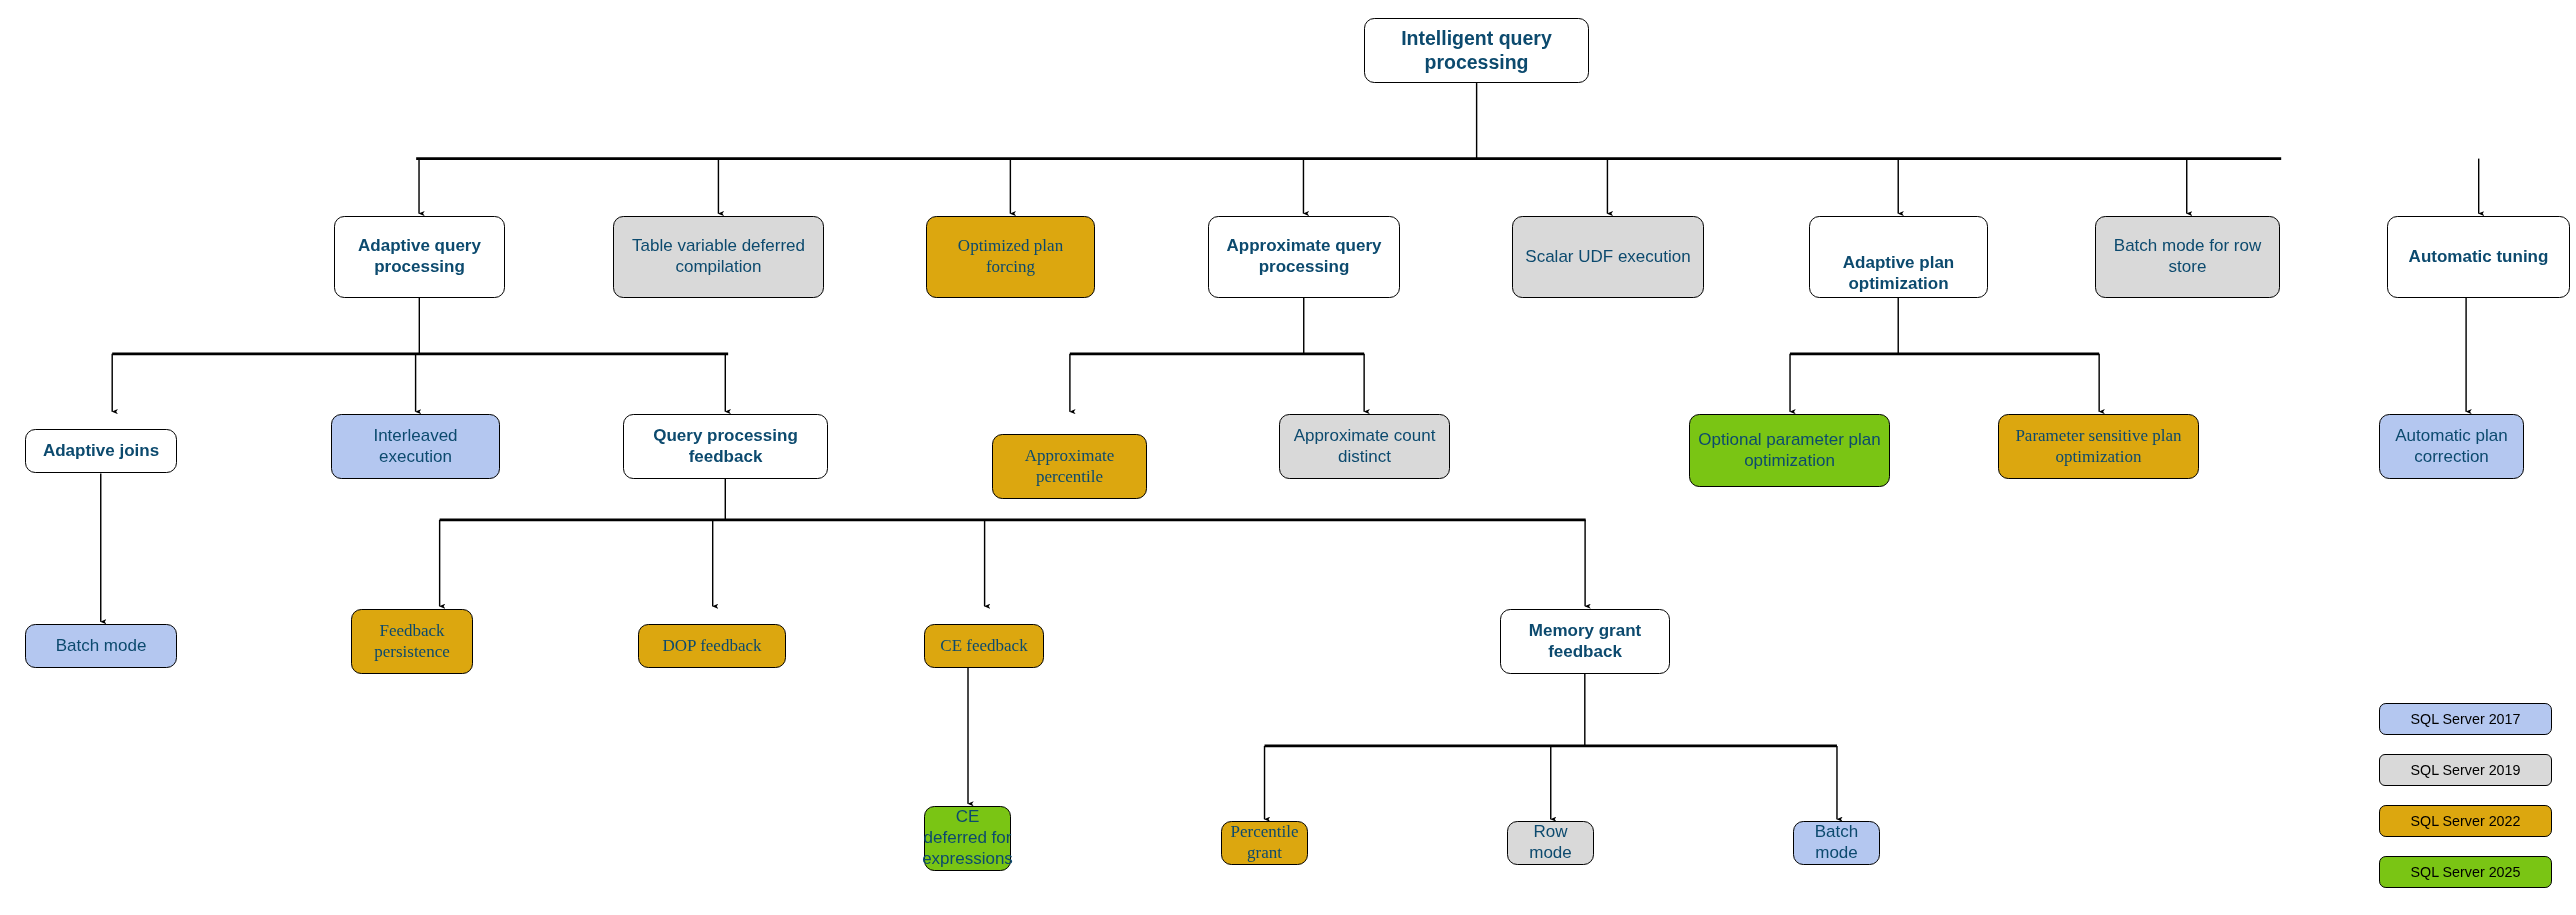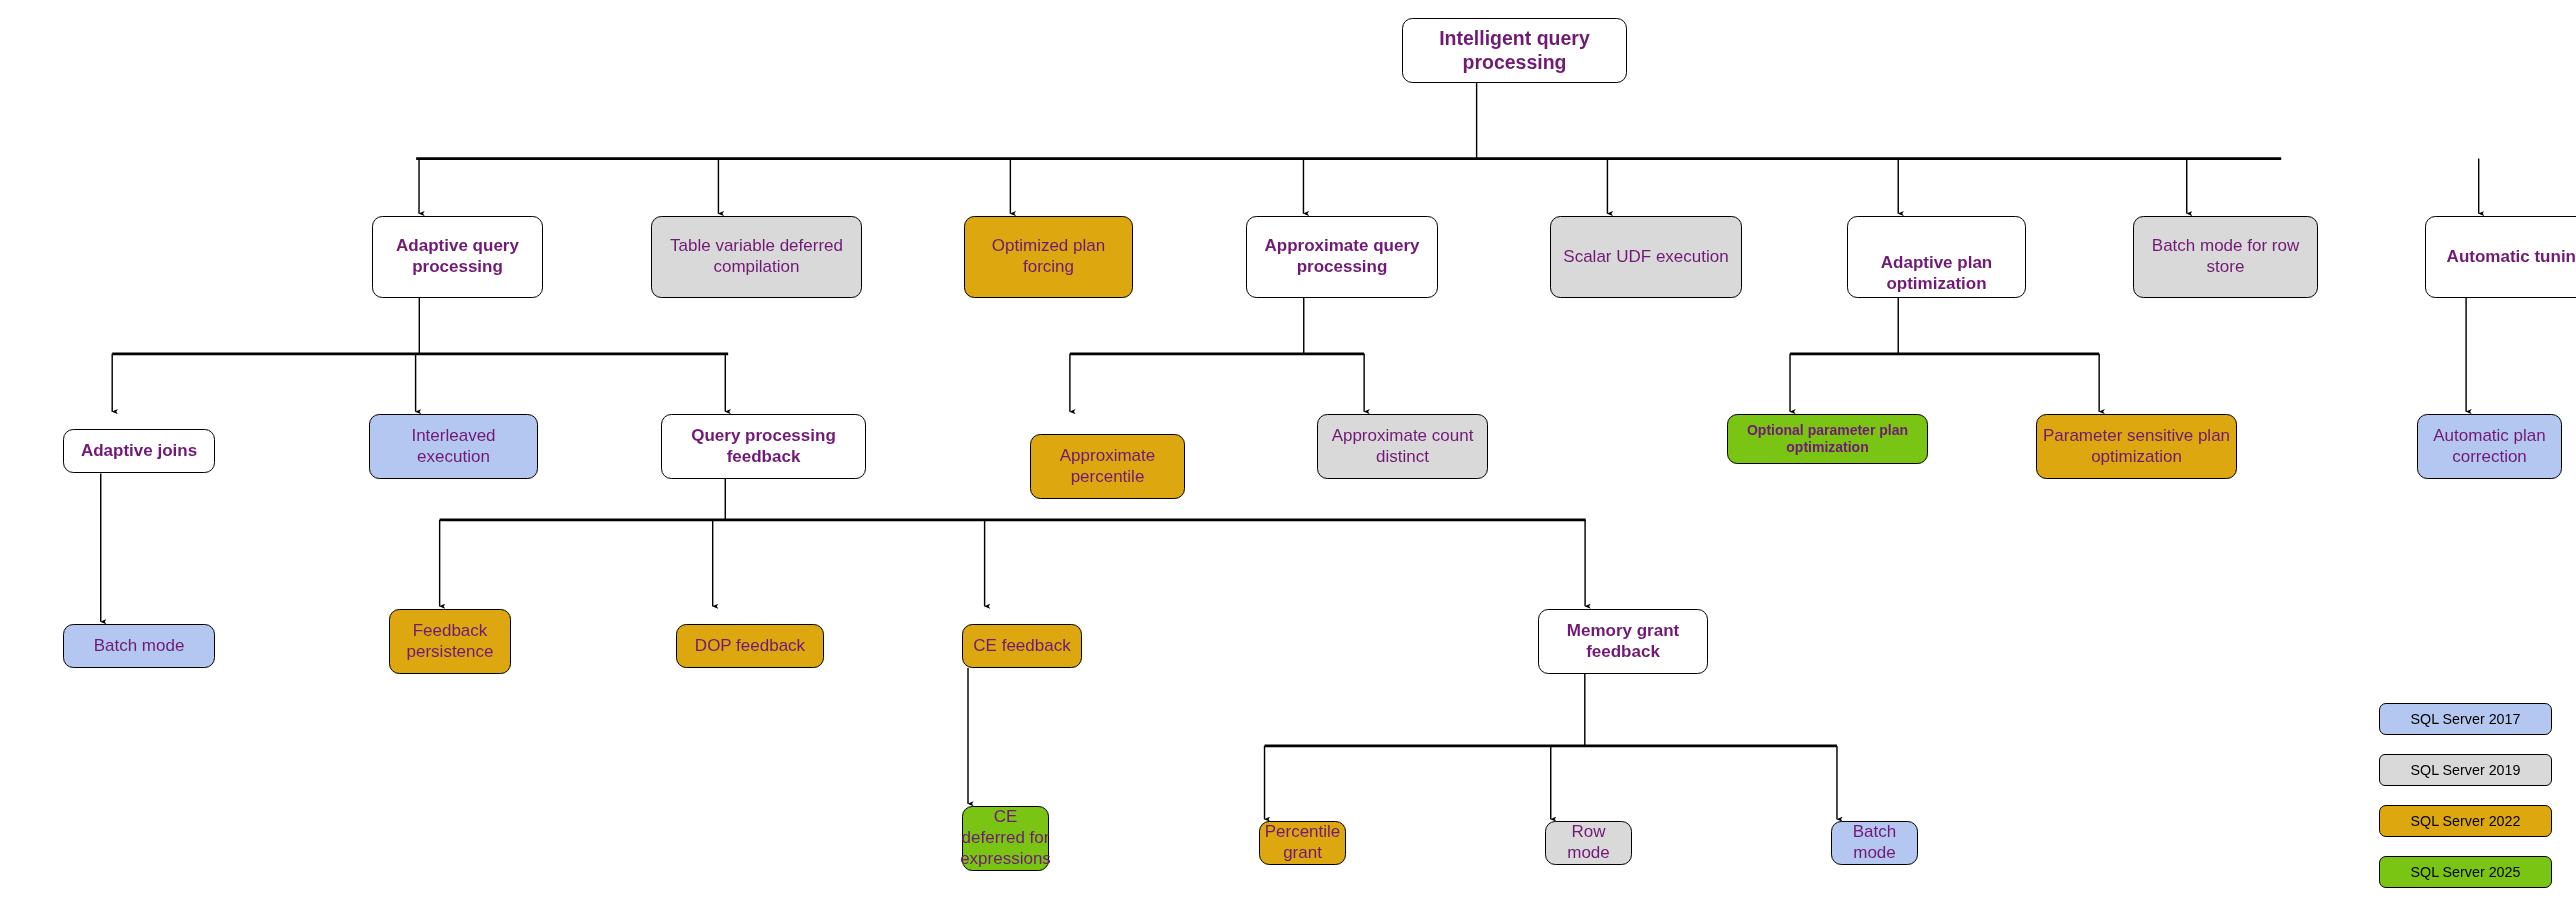--- a/index.html
+++ b/index.html
@@ -1,24 +1,24 @@
 <!DOCTYPE html>
 <html style="font-size:9.2px"><head>
 <meta charset="utf-8">
 <style>
   html,body{margin:0;padding:0;background:#ffffff;}
   #root{position:relative;width:2576px;height:916px;background:#ffffff;
         font-family:"Liberation Sans", sans-serif;overflow:hidden;}
   #wires{position:absolute;left:0;top:0;width:2576px;height:916px;}
   .node{position:absolute;box-sizing:border-box;border:1.7px solid #000000;
         border-radius:10.3px;display:flex;align-items:center;justify-content:center;
-        text-align:center;line-height:1.22;color:#701a75;padding:2.3px 4.6px;margin-left:38px;}
+        text-align:center;line-height:1.22;color:#0c4a6e;padding:2.3px 4.6px;}
   .node.white{background:#ffffff;font-weight:bold;}
   .node.grey{background:#d9d9d9;font-weight:normal;}
-  .node.orange{background:#dca70f;font-weight:normal;}
+  .node.orange{background:#dca70f;font-weight:normal;font-family:Liberation Serif, serif;}
   .node.green{background:#7ac514;font-weight:normal;}
   .node.blue{background:#b4c7f0;font-weight:normal;}
   .legend-item{position:absolute;box-sizing:border-box;border:1.1px solid #000000;
         border-radius:6.9px;display:flex;align-items:center;justify-content:center;
         text-align:center;font-size:14.3px;color:#000000;}
   .legend-item.grey{background:#d9d9d9;}
   .legend-item.orange{background:#dca70f;}
   .legend-item.green{background:#7ac514;}
   .legend-item.blue{background:#b4c7f0;}
 </style>
@@ -110,21 +110,21 @@
       </div>
       <div class="node white" style="left: 623px; top: 414px; width: 205px; height: 65px; font-size: 17px;">
         <span>Query processing feedback</span>
       </div>
       <div class="node orange" style="left: 992px; top: 434px; width: 155px; height: 65px; font-size: 17px; justify-content: flex-end;">
         <span>Approximate percentile</span>
       </div>
       <div class="node grey" style="left: 1279px; top: 414px; width: 171px; height: 65px; font-size: 17px;">
         <span>Approximate count distinct</span>
       </div>
-      <div class="node green" style="left: 1689px; top: 414px; width: 201px; height: 50px; font-size: 14px; font-weight: bold;">
+      <div class="node green" style="left: 1689px; top: 414px; width: 201px; height: 73px; font-size: 17px;">
         <span>Optional parameter plan optimization</span>
       </div>
       <div class="node orange" style="left: 1998px; top: 414px; width: 201px; height: 65px; font-size: 17px;">
         <span>Parameter sensitive plan optimization</span>
       </div>
       <div class="node blue" style="left: 2379px; top: 414px; width: 145px; height: 65px; font-size: 17px;">
         <span>Automatic plan correction</span>
       </div>
       <div class="node blue" style="left: 25px; top: 624px; width: 152px; height: 44px; font-size: 17px;">
         <span>Batch mode</span>

